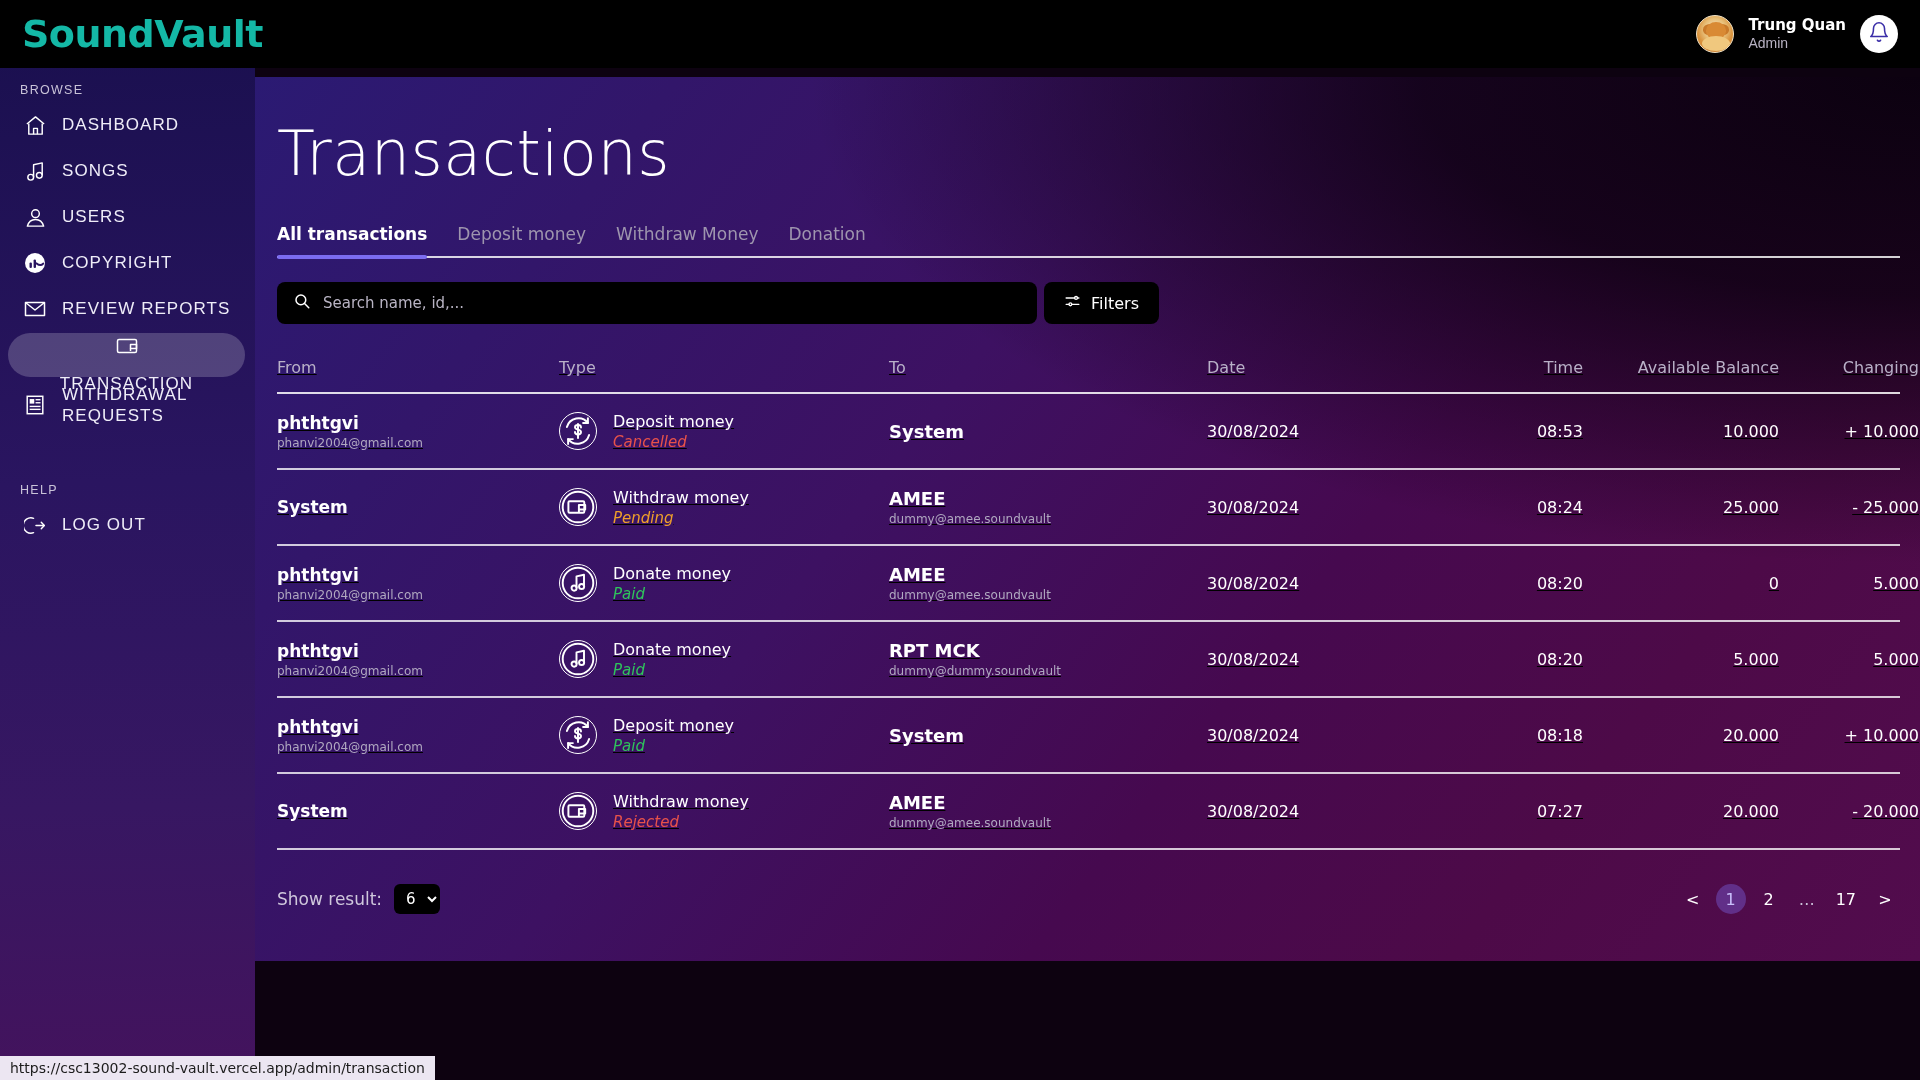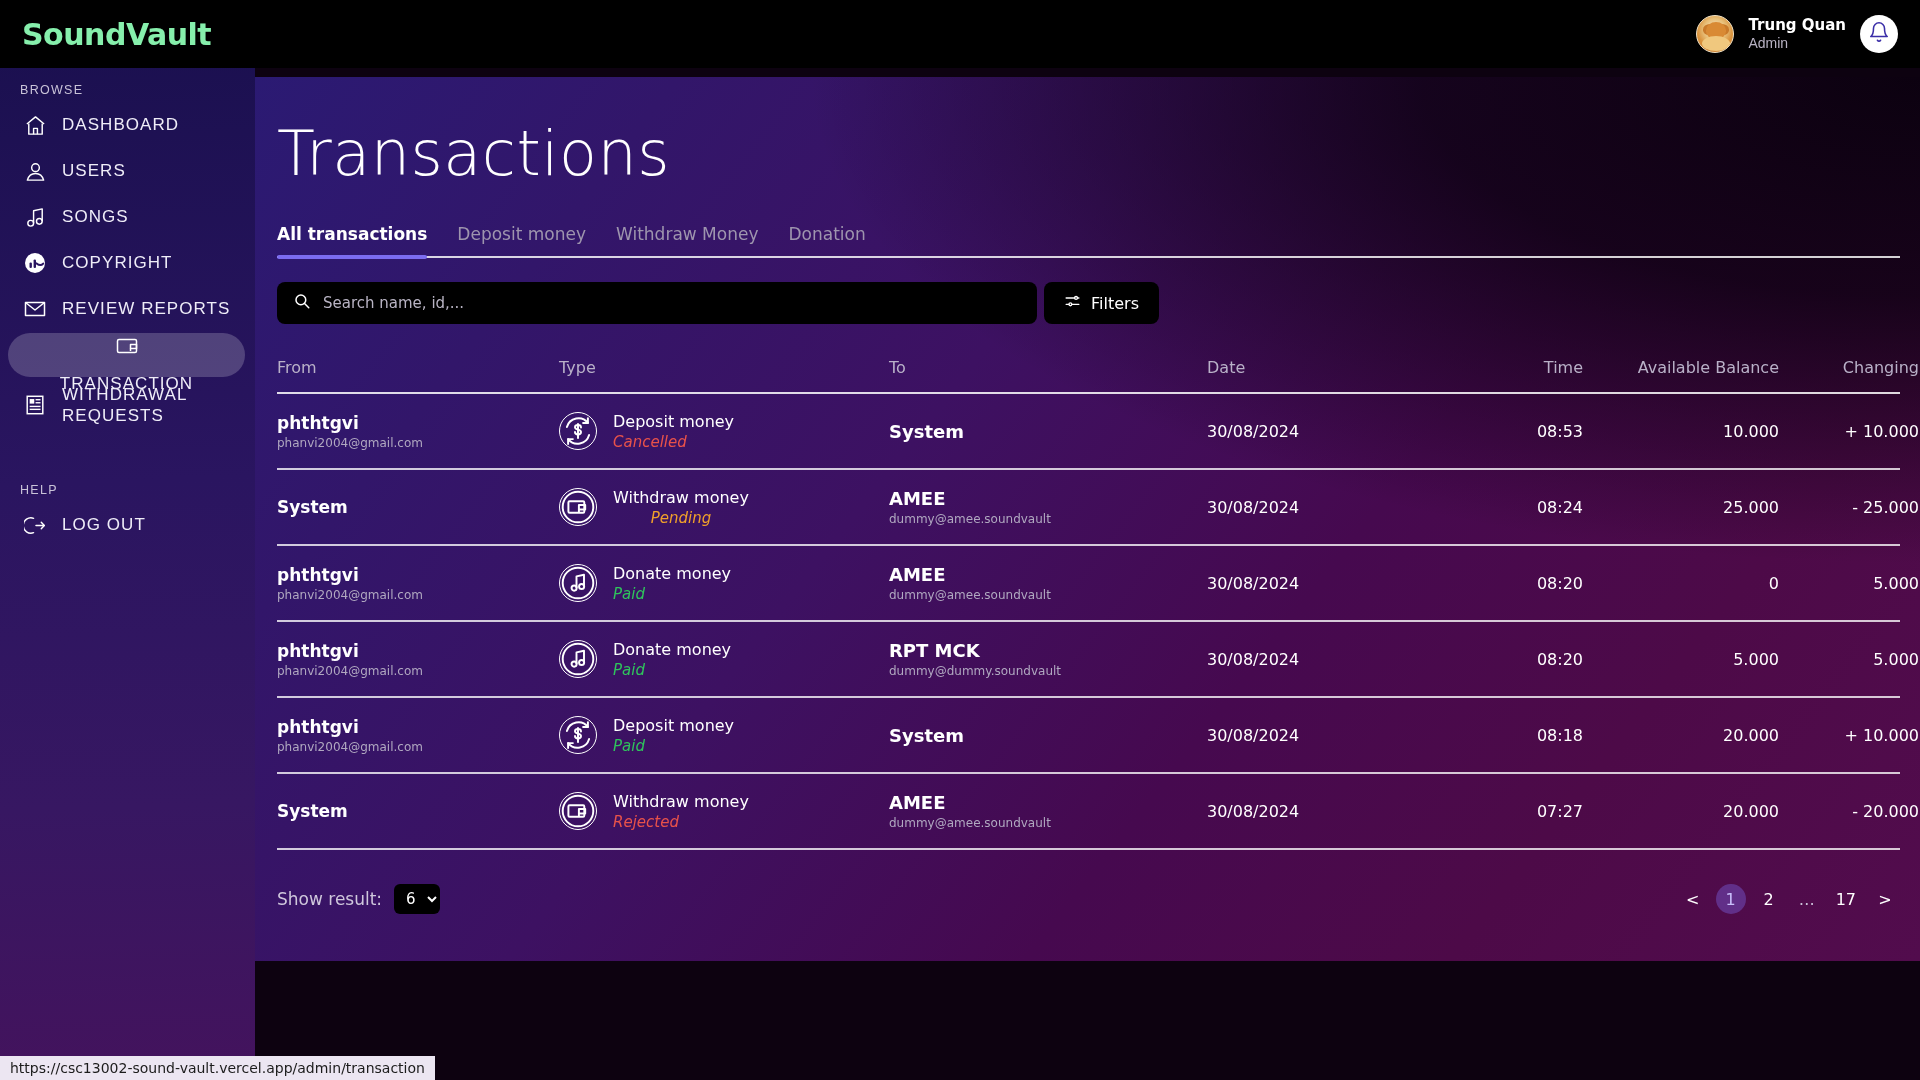--- a/index.html
+++ b/index.html
@@ -10,21 +10,21 @@
   }
   #app { position:relative; width:1920px; height:1080px; }
 
   
   .topbar {
     position:absolute; top:0; left:0; width:1920px; height:68px;
     background:#000000;
     display:flex; align-items:center; z-index:40;
   }
   .brand {
-    margin-left:22px; font-size:30px; font-weight:800; color:#86efac;
+    margin-left:22px; font-size:38px; font-weight:800; color:#14b8a6;
     letter-spacing:-0.5px; font-family:"DejaVu Sans", sans-serif;
   }
   .topbar-right {
     margin-left:auto; margin-right:22px; display:flex; align-items:center; gap:14px;
   }
   .avatar {
     width:38px; height:38px; border-radius:50%;
     background:radial-gradient(circle at 50% 38%, #f6e6c8 0%, #e8c07a 38%, #d9923c 62%, #c9762b 100%);
     border:1px solid #f2e3c6; position:relative; overflow:hidden; flex:none;
   }
@@ -111,21 +111,21 @@
     cursor:pointer; font-family:"DejaVu Sans", sans-serif;
   }
 
   
   .table { margin:28px 20px 0 22px; }
   .rowline { height:2px; background:rgba(255,255,255,.85); }
   .rowline.thin { background:rgba(255,255,255,.78); }
   .trow {
     display:grid;
     grid-template-columns: 282px 330px 318px 196px 180px 196px 140px;
-    align-items:center; min-height:74px;
+    align-items:center; min-height:74px;text-decoration:underline;
   }
   .thead { min-height:40px; padding-bottom:10px; }
   .th { font-size:16px; color:#b9b1c8; font-family:"DejaVu Sans", sans-serif; }
   .th.r { text-align:right; }
 
   .cell-name { font-size:17px; font-weight:700; color:#ffffff; font-family:"DejaVu Sans", sans-serif; }
   .cell-sub { font-size:12px; color:#b0a8c0; margin-top:3px; font-family:"DejaVu Sans", sans-serif; }
 
   .type-cell { display:flex; align-items:center; gap:16px; }
   .type-ico {
@@ -206,36 +206,36 @@
             <path d="M5 9.8V21h14V9.8"></path>
             <path d="M10 21v-6h4v6"></path>
         </svg>
       </span>
       <span class="sb-label">DASHBOARD</span>
     </div>
 
     <div class="sb-item">
       <span class="sb-ico">
         <svg width="23" height="23" viewBox="0 0 24 24" fill="none" stroke="#ffffff" stroke-width="1.5" stroke-linejoin="round">
-          <circle cx="12" cy="8" r="4"></circle>
-            <path d="M3.5 21c1.3-4.7 4.6-7 8.5-7s7.2 2.3 8.5 7z"></path>
-        </svg>
-      </span>
-      <span class="sb-label">USERS</span>
-    </div>
-
-    <div class="sb-item">
-      <span class="sb-ico">
-        <svg width="23" height="23" viewBox="0 0 24 24" fill="none" stroke="#ffffff" stroke-width="1.5" stroke-linejoin="round">
           <path d="M10 18V5l9-2v13"></path>
             <circle cx="7" cy="18" r="3"></circle>
             <circle cx="16" cy="16" r="3"></circle>
         </svg>
       </span>
       <span class="sb-label">SONGS</span>
+    </div>
+
+    <div class="sb-item">
+      <span class="sb-ico">
+        <svg width="23" height="23" viewBox="0 0 24 24" fill="none" stroke="#ffffff" stroke-width="1.5" stroke-linejoin="round">
+          <circle cx="12" cy="8" r="4"></circle>
+            <path d="M3.5 21c1.3-4.7 4.6-7 8.5-7s7.2 2.3 8.5 7z"></path>
+        </svg>
+      </span>
+      <span class="sb-label">USERS</span>
     </div>
 
     <div class="sb-item">
       <span class="sb-ico">
         <svg width="24" height="24" viewBox="0 0 24 24">
           <circle cx="12" cy="12" r="10" fill="#ffffff"></circle>
           <rect x="6.5" y="11.5" width="2.4" height="5.5" rx="1.1" fill="#2a1560"></rect>
           <rect x="10.6" y="8.5" width="2.4" height="8.5" rx="1.1" fill="#2a1560"></rect>
           <path d="M13.6 12.4c2.4 2 5 2 6.6.2" stroke="#2a1560" stroke-width="2" fill="none" stroke-linecap="round"></path>
         </svg>
@@ -382,21 +382,21 @@
               <span class="type-ico">
                 <svg width="38" height="38" viewBox="0 0 24 24" fill="none" stroke="#ffffff" stroke-width="1.3" stroke-linejoin="round">
                   <circle cx="12" cy="12" r="10.2"></circle>
                   <rect x="5.6" y="8.2" width="10.6" height="7.6" rx="0.8"></rect>
                   <path d="M12.6 10.6h4.2v3h-4.2z"></path>
                   <path d="M12.6 13.6v2.2"></path>
                 </svg>
               </span>
               <span class="type-text">
                 <span class="type-label">Withdraw money</span>
-                <span class="type-status" style="color: rgb(240, 160, 42); text-align: center;">Pending</span>
+                <span class="type-status" style="color: rgb(240, 160, 42);">Pending</span>
               </span>
             </div>
             <div>
               <div class="to-name">AMEE</div>
               <div class="cell-sub">dummy@amee.soundvault</div>
             </div>
             <div class="cell-plain">30/08/2024</div>
             <div class="cell-plain r">08:24</div>
             <div class="cell-plain r">25.000</div>
             <div class="cell-plain r">- 25.000</div>

